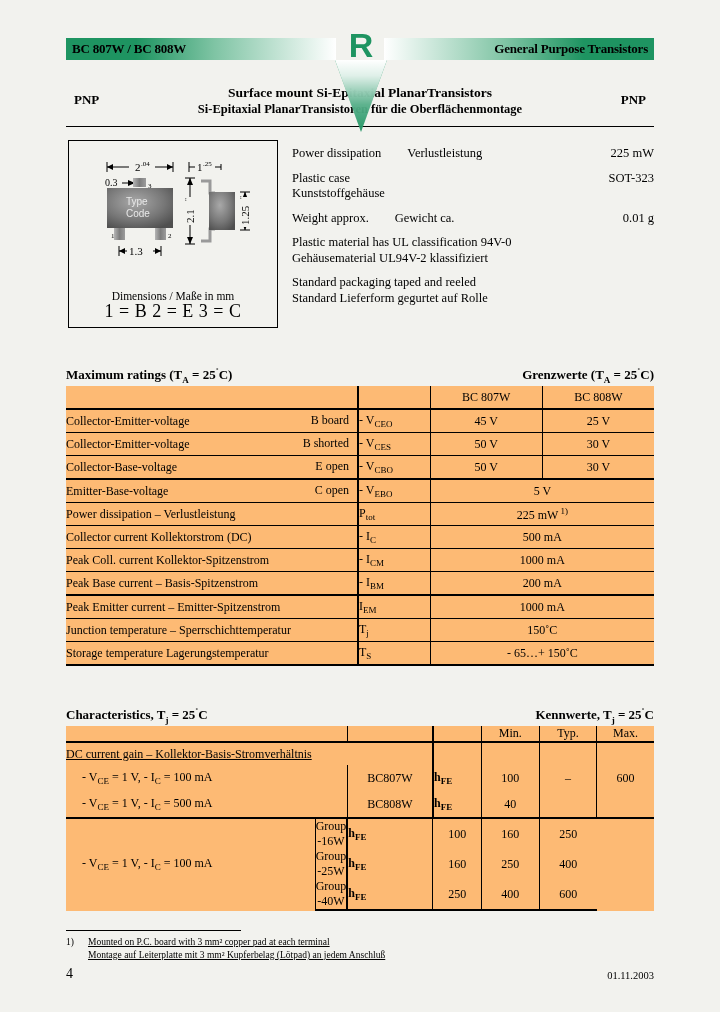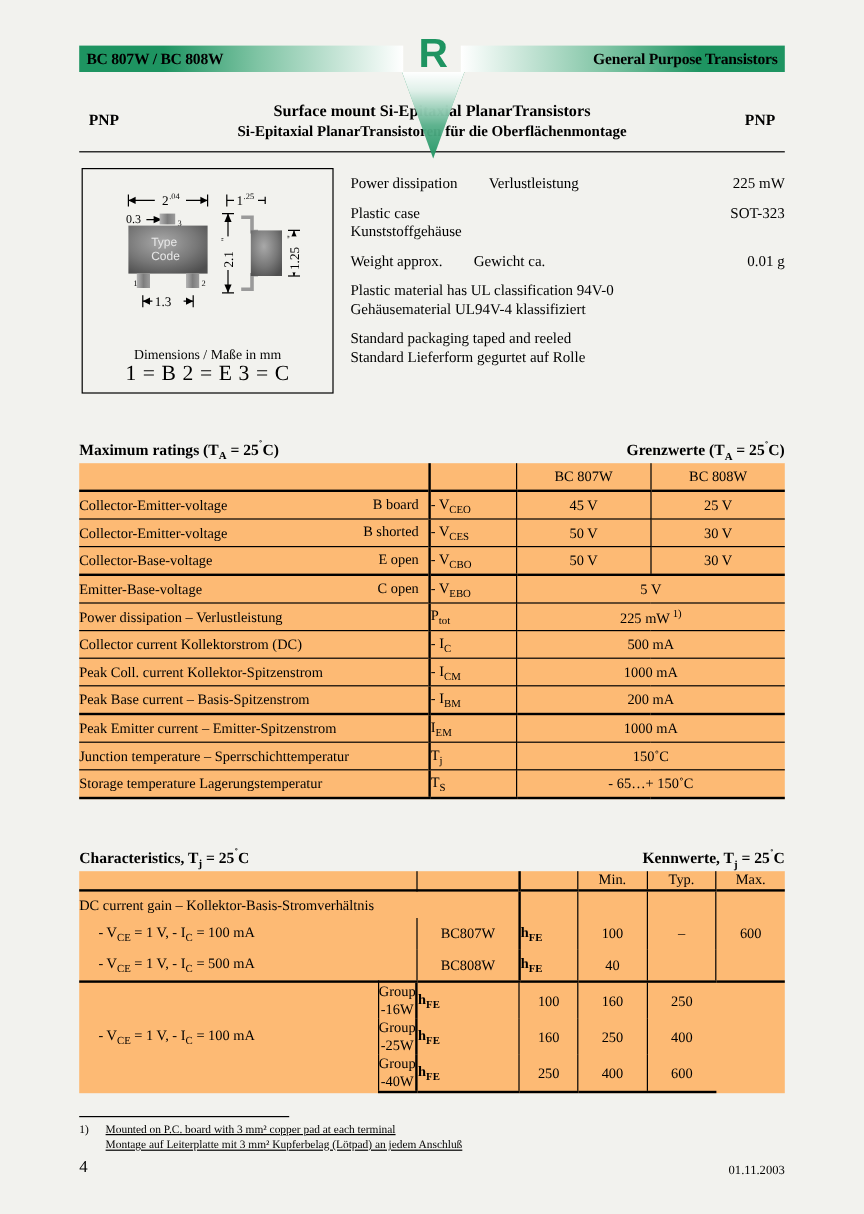--- a/index.html
+++ b/index.html
@@ -377,21 +377,21 @@
 
     <div class="spec-group">
       <div class="spec-line">
         <span class="spec-en">Weight approx.</span><span class="gap-26"></span><span class="spec-de">Gewicht ca.</span>
         <span class="spec-val">0.01 g</span>
       </div>
     </div>
 
     <div class="spec-group">
       <div class="spec-line">Plastic material has UL classification 94V-0</div>
-      <div class="spec-line">Gehäusematerial UL94V-4 klassifiziert</div>
+      <div class="spec-line">Gehäusematerial UL94V-2 klassifiziert</div>
     </div>
 
     <div class="spec-group">
       <div class="spec-line">Standard packaging taped and reeled</div>
       <div class="spec-line">Standard Lieferform gegurtet auf Rolle</div>
     </div>
   </div>
 
   <div class="sec-head" style="top:366px;">
     <span class="right"><span>Grenzwerte (T</span><span class="sub">A</span><span> = 25</span><span class="deg">˚</span><span>C)</span></span>
@@ -489,21 +489,21 @@
         <tr>
       <td class="nb-l nb-t" colspan="2" style="width:270px;"></td>
       <td class="nb-t" style="width:88px;"></td>
       <td class="nb-t thick-l" style="width:50px;"></td>
       <td class="c b t-pad nb-t" style="width:60px;">Min.</td>
       <td class="c b t-pad nb-t" style="width:60px;">Typ.</td>
       <td class="c b t-pad nb-t nb-r" style="width:60px;">Max.</td>
     </tr>
 
     <tr>
-      <td class="t-pad thick-t nb-l nb-b" colspan="3" style="height:22px;">DC current gain – Kollektor-Basis-Stromverhältnis</td>
+      <td class="t-pad thick-t nb-l nb-b" colspan="3" style="height:22px;text-decoration:underline;">DC current gain – Kollektor-Basis-Stromverhältnis</td>
       <td class="thick-t thick-l nb-b"></td>
       <td class="thick-t nb-b"></td>
       <td class="thick-t nb-b"></td>
       <td class="thick-t nb-b nb-r"></td>
     </tr>
 
     <tr>
       <td class="t-pad nb-l nb-t nb-b" colspan="2" style="height:26px;">
         <span style="display:inline-block;width:16px;"></span><span>- V</span><span class="sub">CE</span><span> = 1 V, - I</span><span class="sub">C</span><span> = 100 mA</span>
       </td>

